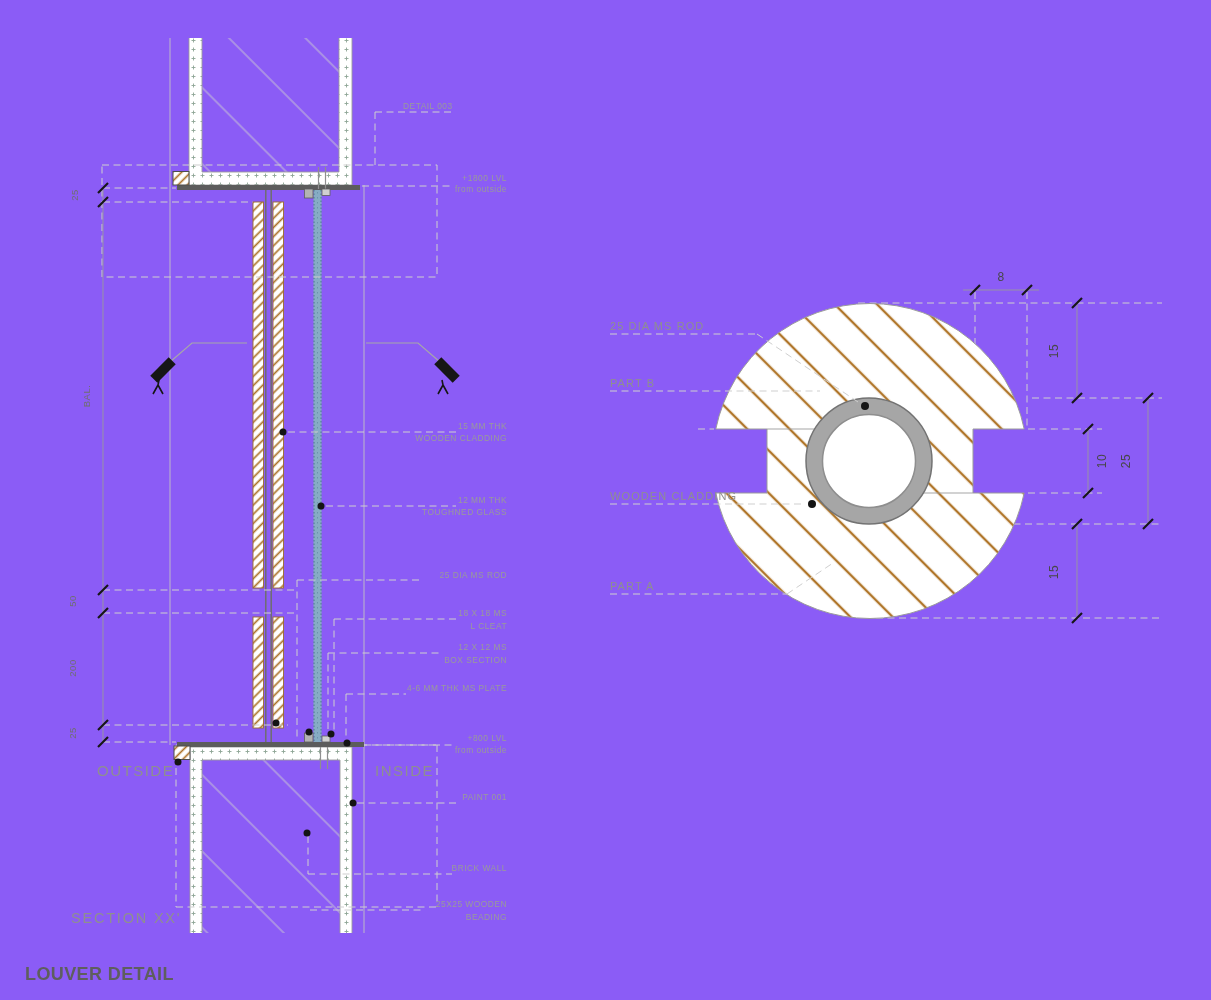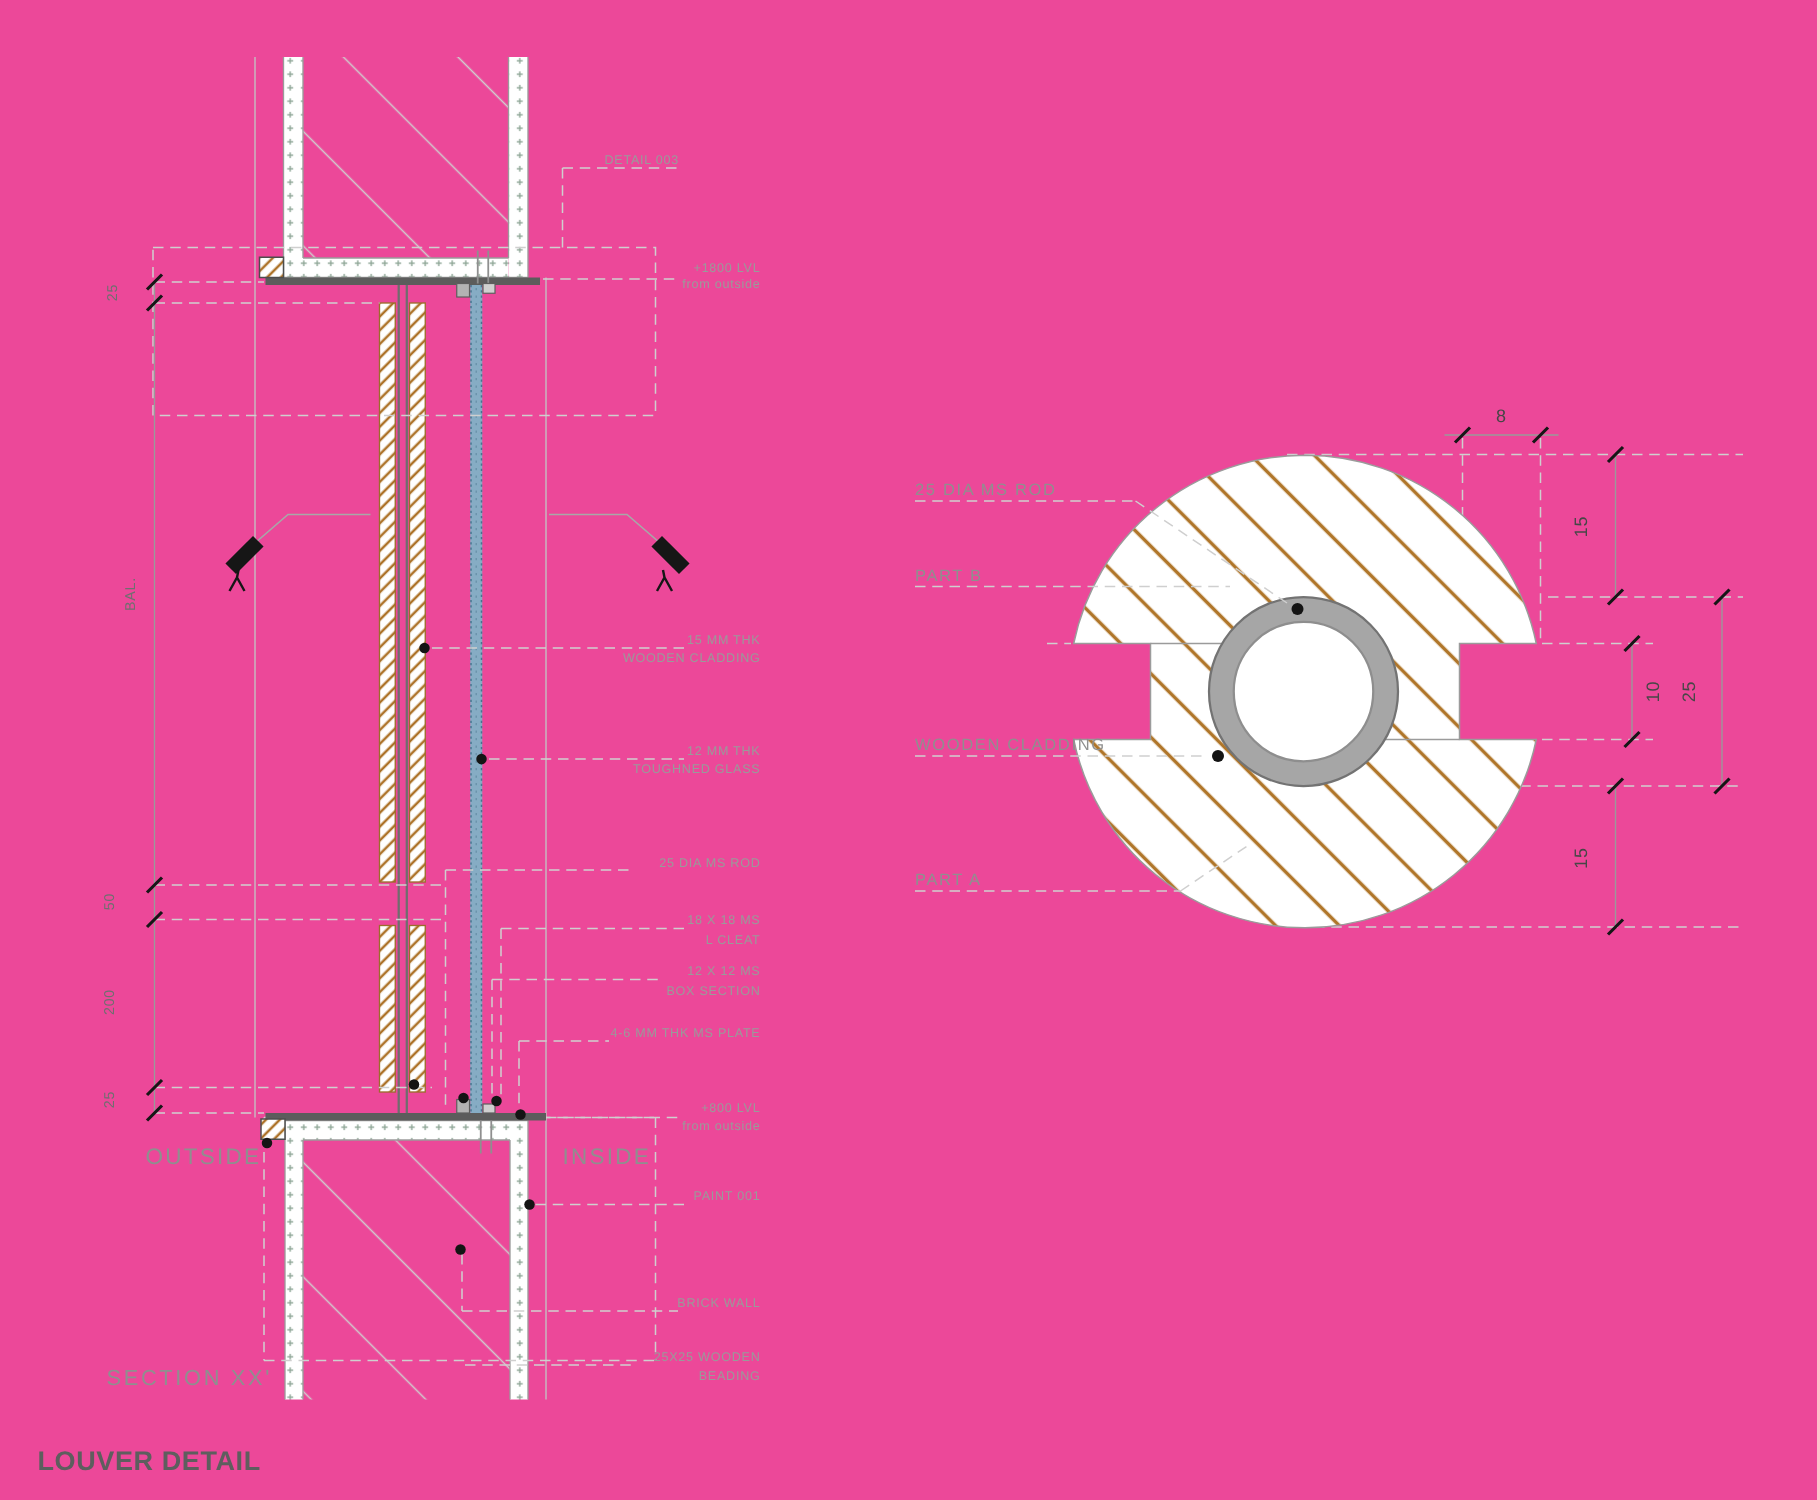--- a/index.html
+++ b/index.html
@@ -1,16 +1,16 @@
 <!DOCTYPE html>
 <html><head>
 <meta charset="utf-8">
 <style>
   html,body{margin:0;padding:0;background:#ffffff;}
-  #stage{position:relative;width:1211px;height:1000px;background:#ec4899;overflow:hidden;
+  #stage{position:relative;width:1211px;height:1000px;background:#8b5cf6;overflow:hidden;
          font-family:"Liberation Sans",sans-serif;}
   svg text{font-family:"Liberation Sans",sans-serif;}
   .lblR{font-size:8.4px;letter-spacing:.5px;fill:#9a9a9a;text-anchor:end;}
   .lblL{font-size:8.4px;letter-spacing:.5px;fill:#9a9a9a;}
   .lblD{font-size:11px;letter-spacing:1.1px;fill:#8f8f8f;}
   .dimS{font-size:9.5px;letter-spacing:.5px;fill:#6f6f6f;text-anchor:middle;}
   .dimB{font-size:12px;letter-spacing:.5px;fill:#474747;text-anchor:middle;}
   .big{font-size:15px;letter-spacing:1.5px;fill:#8f8f8f;}
   .secname{font-size:14.5px;letter-spacing:1.8px;fill:#8f8f8f;}
   .title{font-size:18px;font-weight:bold;letter-spacing:.4px;fill:#5e5e5e;}

